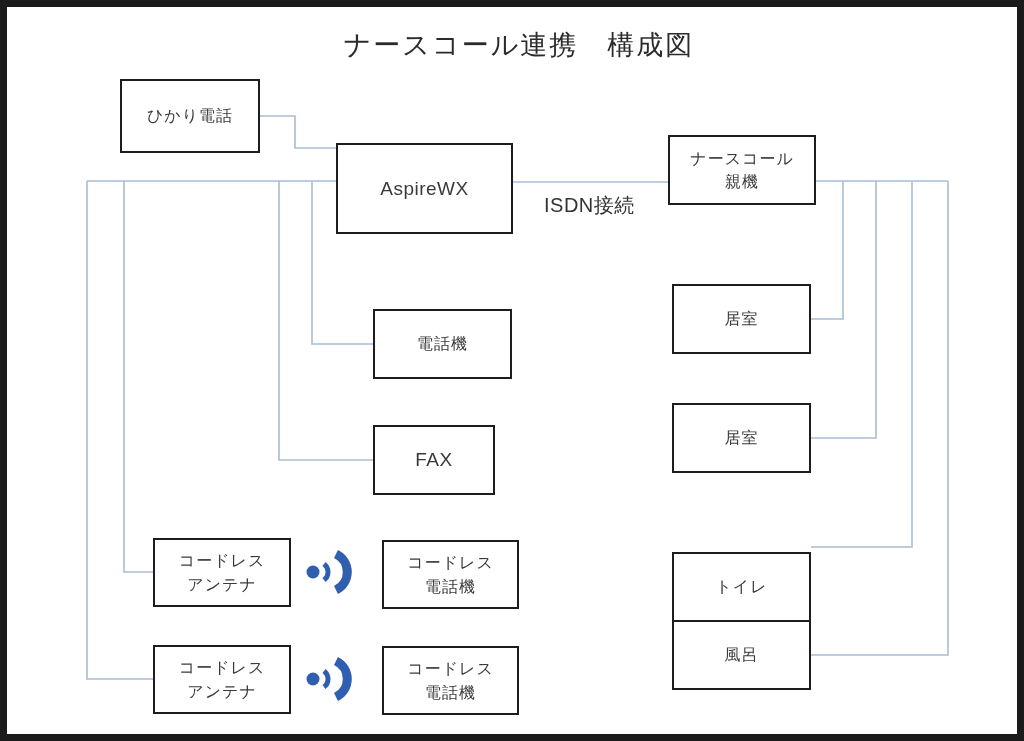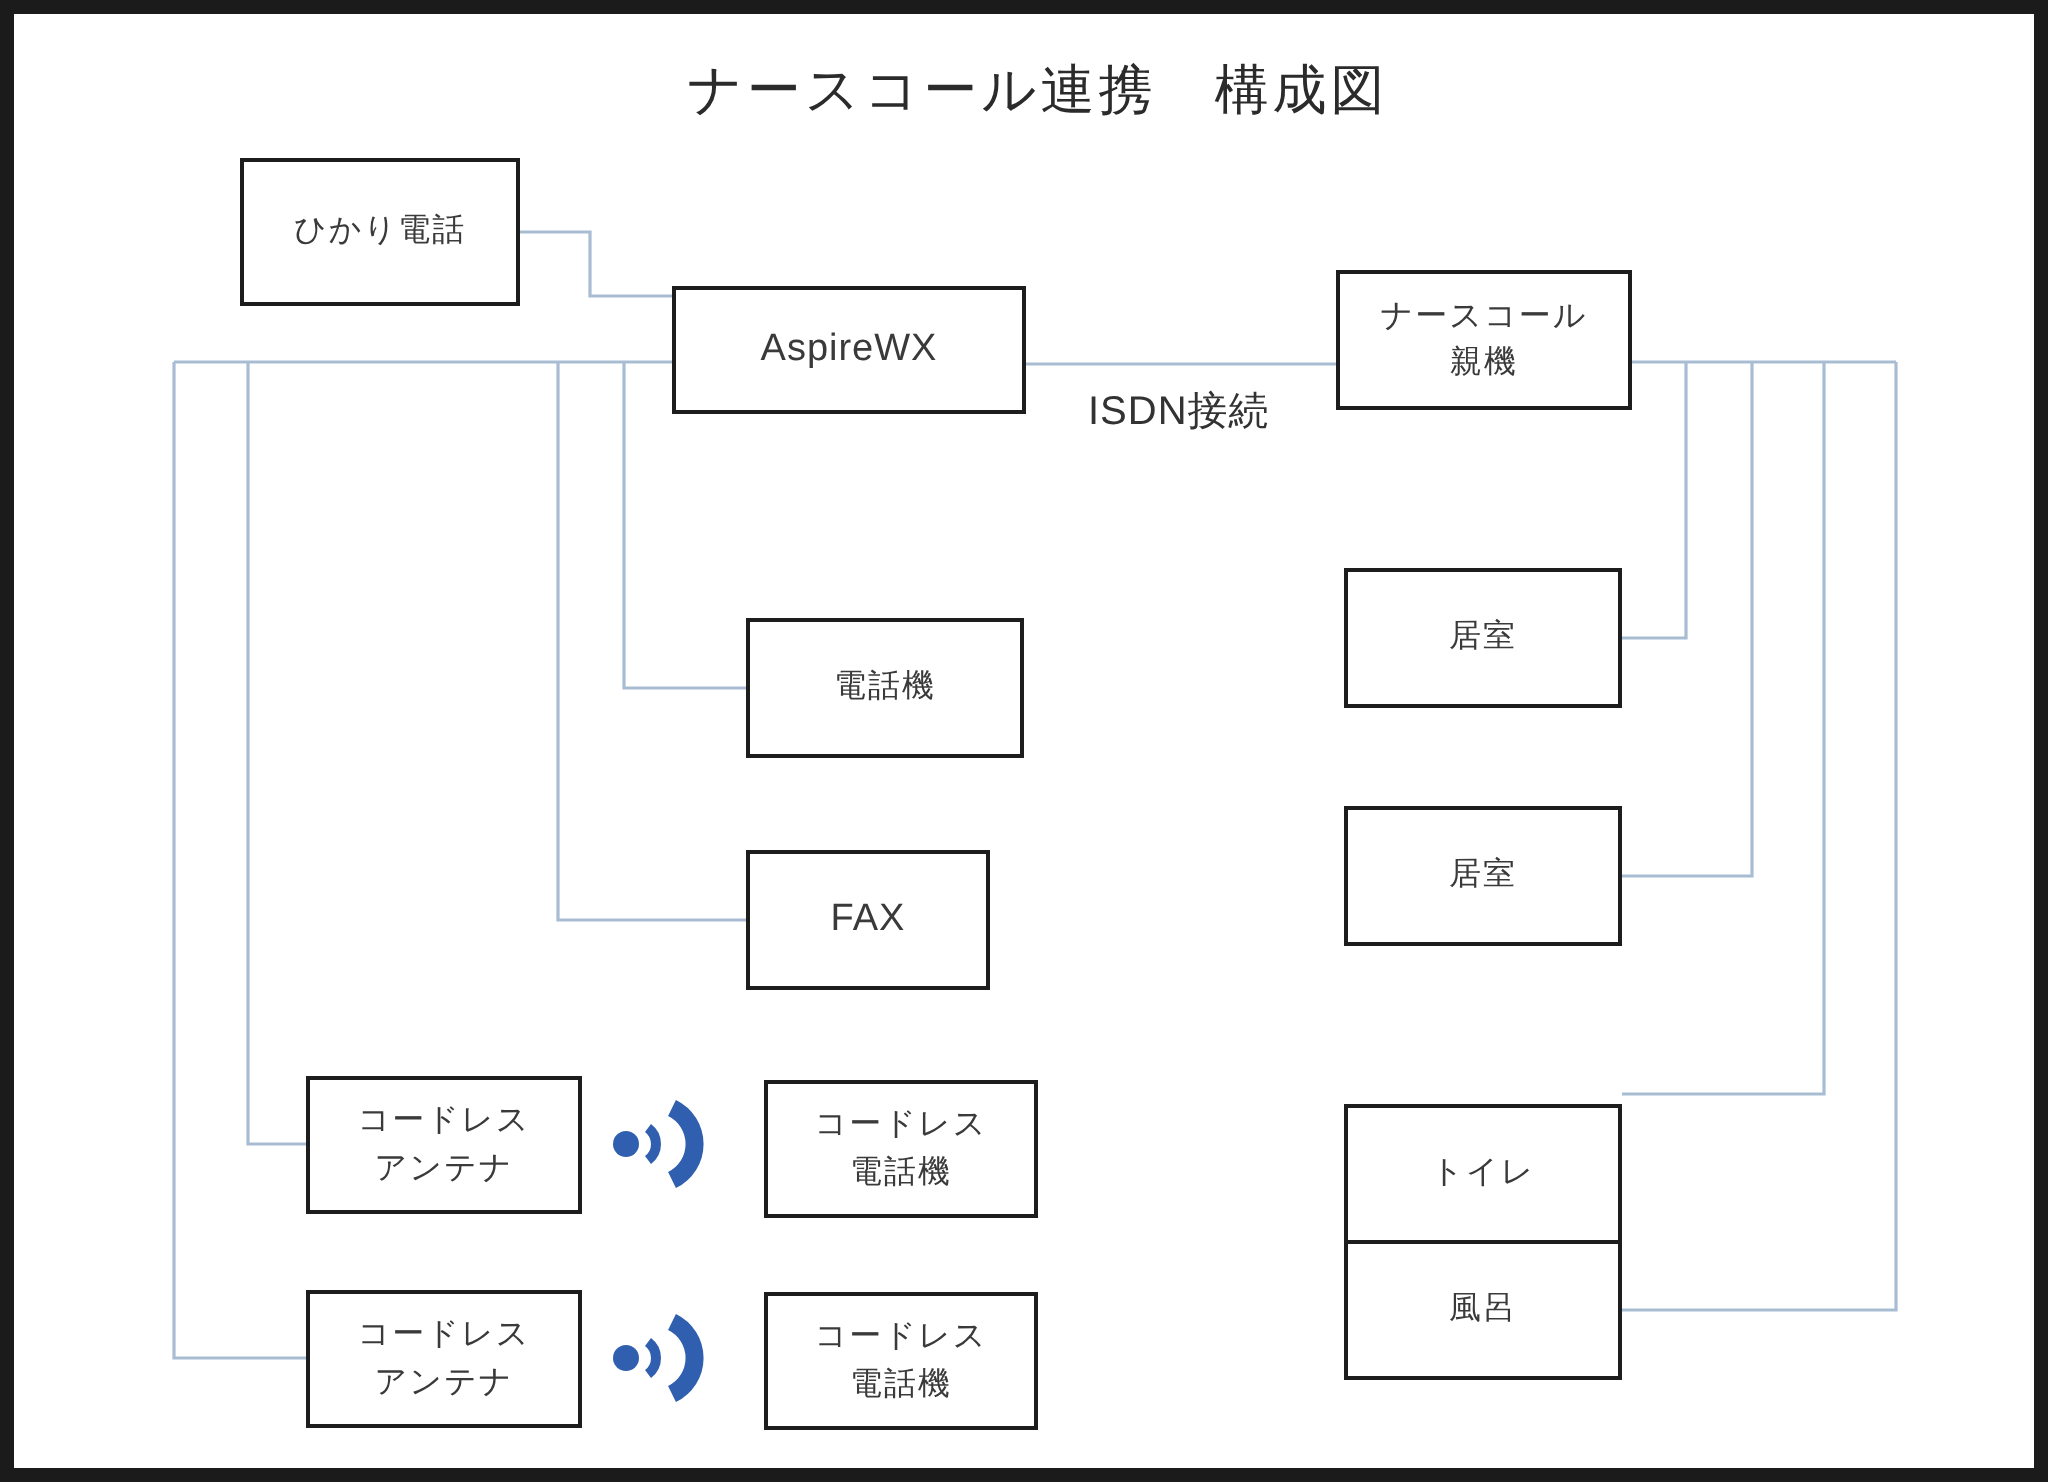--- a/index.html
+++ b/index.html
@@ -90,21 +90,21 @@
       <polyline points="80,174 80,672 146,672" fill="none" stroke="#a8bdd4" stroke-width="1.6"></polyline>
       <polyline points="809,174 941,174" fill="none" stroke="#a8bdd4" stroke-width="1.6"></polyline>
       <polyline points="836,174 836,312 804,312" fill="none" stroke="#a8bdd4" stroke-width="1.6"></polyline>
       <polyline points="869,174 869,431 804,431" fill="none" stroke="#a8bdd4" stroke-width="1.6"></polyline>
       <polyline points="905,174 905,540 804,540" fill="none" stroke="#a8bdd4" stroke-width="1.6"></polyline>
       <polyline points="941,174 941,648 804,648" fill="none" stroke="#a8bdd4" stroke-width="1.6"></polyline>
     </svg>
 
   <div id="nodes-layer">
       <div class="node" style="left: 113px; top: 72px; width: 140px; height: 74px; border-color: rgb(29, 29, 29); color: rgb(58, 58, 58);">ひかり電話</div>
-      <div class="node latin" style="left: 329px; top: 136px; width: 177px; height: 64px; border-color: rgb(29, 29, 29); color: rgb(58, 58, 58);">AspireWX</div>
+      <div class="node latin" style="left: 329px; top: 136px; width: 177px; height: 91px; border-color: rgb(29, 29, 29); color: rgb(58, 58, 58);">AspireWX</div>
       <div class="node" style="left: 661px; top: 128px; width: 148px; height: 70px; border-color: rgb(29, 29, 29); color: rgb(58, 58, 58);">ナースコール
 親機</div>
       <div class="node" style="left: 366px; top: 302px; width: 139px; height: 70px; border-color: rgb(29, 29, 29); color: rgb(58, 58, 58);">電話機</div>
       <div class="node latin" style="left: 366px; top: 418px; width: 122px; height: 70px; border-color: rgb(29, 29, 29); color: rgb(58, 58, 58);">FAX</div>
       <div class="node" style="left: 146px; top: 531px; width: 138px; height: 69px; border-color: rgb(29, 29, 29); color: rgb(58, 58, 58);">コードレス
 アンテナ</div>
       <div class="node" style="left: 146px; top: 638px; width: 138px; height: 69px; border-color: rgb(29, 29, 29); color: rgb(58, 58, 58);">コードレス
 アンテナ</div>
       <div class="node" style="left: 375px; top: 533px; width: 137px; height: 69px; border-color: rgb(29, 29, 29); color: rgb(58, 58, 58);">コードレス
 電話機</div>

